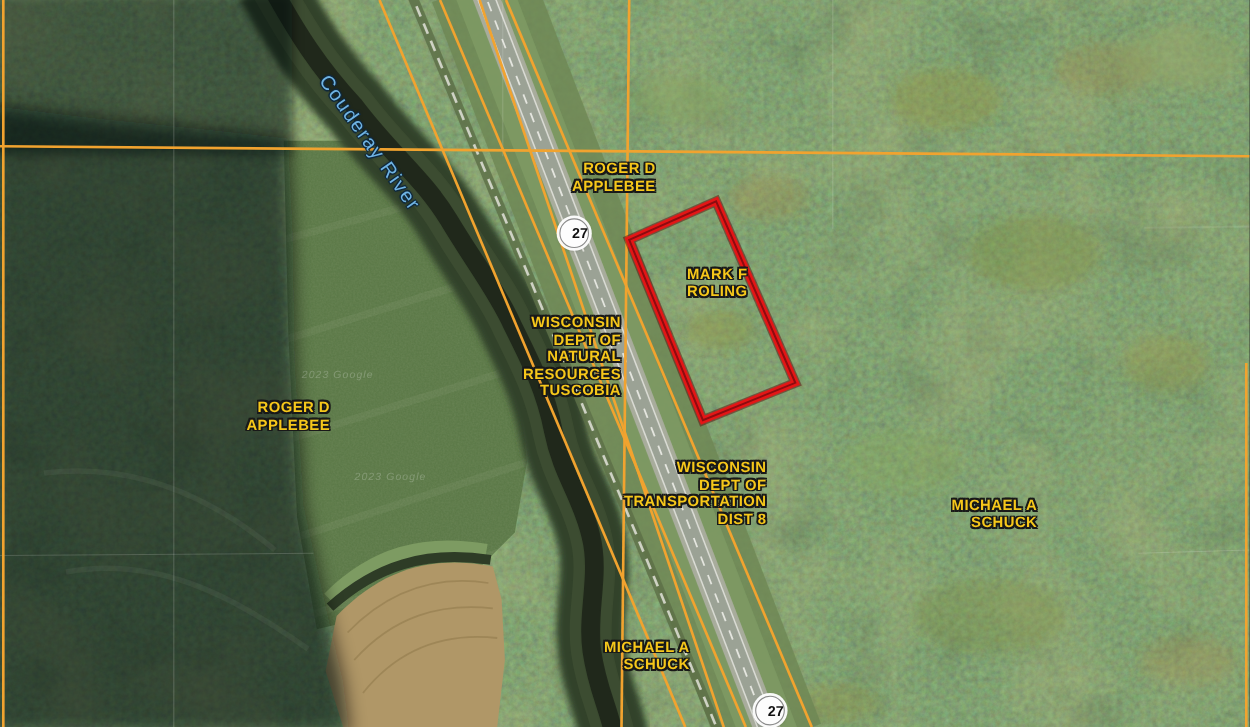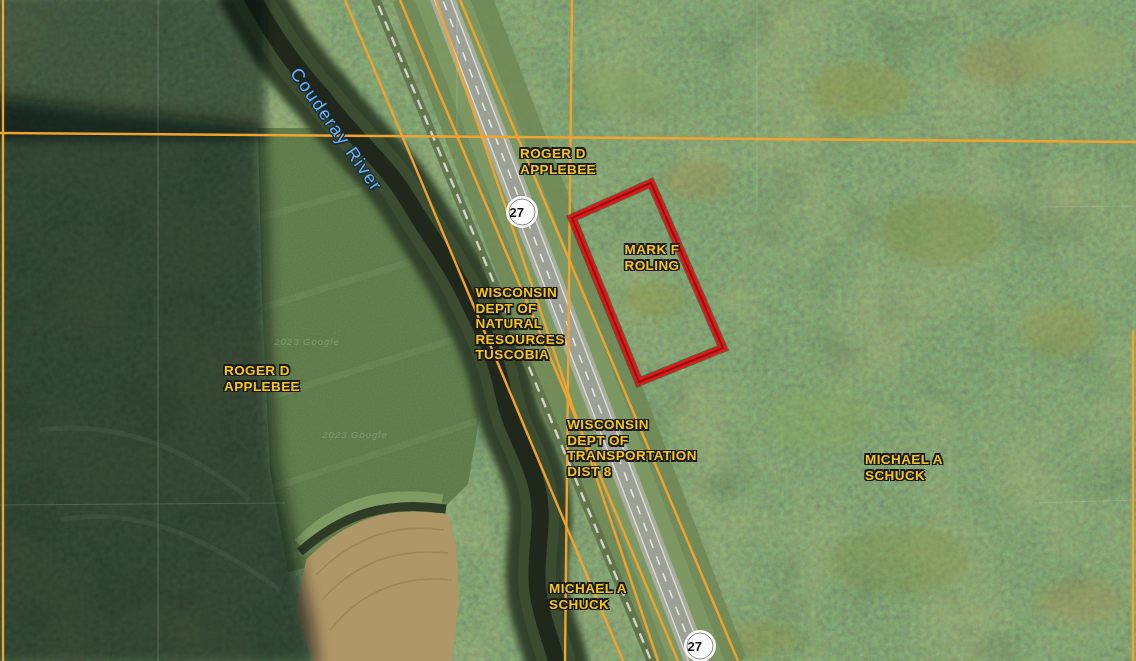--- a/index.html
+++ b/index.html
@@ -4,39 +4,39 @@
 <style>
   html,body{margin:0;padding:0;background:#222;}
   .map-stage{
     position:relative;width:1136px;height:661px;overflow:hidden;
     font-family:"Liberation Sans",sans-serif;cursor:grab;
   }
   .map-stage svg{position:absolute;left:0;top:0;display:block;}
   .owner-label{
     position:absolute;transform:translate(-50%,-50%);
     color:#f6c71a;font-weight:700;font-size:13.5px;line-height:15.5px;
-    letter-spacing:.4px;text-align:left;white-space:pre-line;
+    letter-spacing:.4px;text-align:right;white-space:pre-line;
     text-shadow:-1.5px -1.5px 0 #191919,1.5px -1.5px 0 #191919,
                 -1.5px 1.5px 0 #191919,1.5px 1.5px 0 #191919,
                 -1.5px 0 0 #191919,1.5px 0 0 #191919,
                 0 -1.5px 0 #191919,0 1.5px 0 #191919;
     cursor:pointer;
   }
   .water-label{
     position:absolute;left:336px;top:130px;
     transform:translate(-50%,-50%) rotate(55deg);
     color:#6fb4e4;font-size:18px;letter-spacing:1.5px;white-space:nowrap;
     text-shadow:-1px -1px 0 #10293d,1px -1px 0 #10293d,
                 -1px 1px 0 #10293d,1px 1px 0 #10293d,0 0 3px #0c2136;
   }
   .shield{
     position:absolute;width:25px;height:25px;transform:translate(-50%,-50%);
     background:#fdfdfd;border:1px solid #8a8a8a;border-radius:50%;
     box-shadow:0 0 0 2.5px rgba(255,255,255,.95),0 1px 4px rgba(0,0,0,.45);
-    display:flex;align-items:center;justify-content:flex-start;
+    display:flex;align-items:center;justify-content:flex-end;
     color:#111;font-weight:700;font-size:13px;
   }
   .watermark{
     position:absolute;transform:translate(-50%,-50%);
     color:rgba(255,255,255,.22);font-size:9.5px;letter-spacing:1px;white-space:nowrap;font-style:italic;
   }
 </style>
 </head>
 <body>
 

